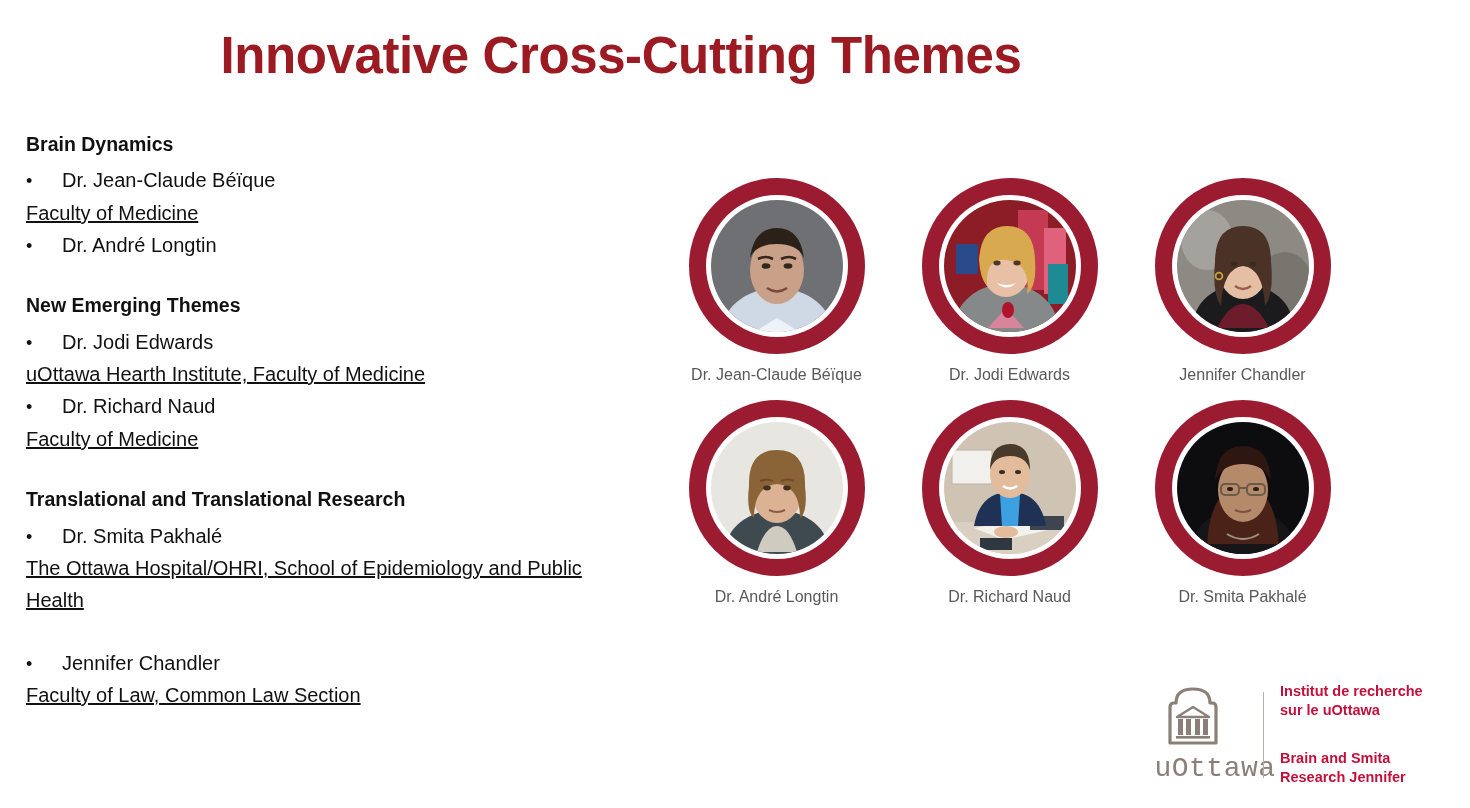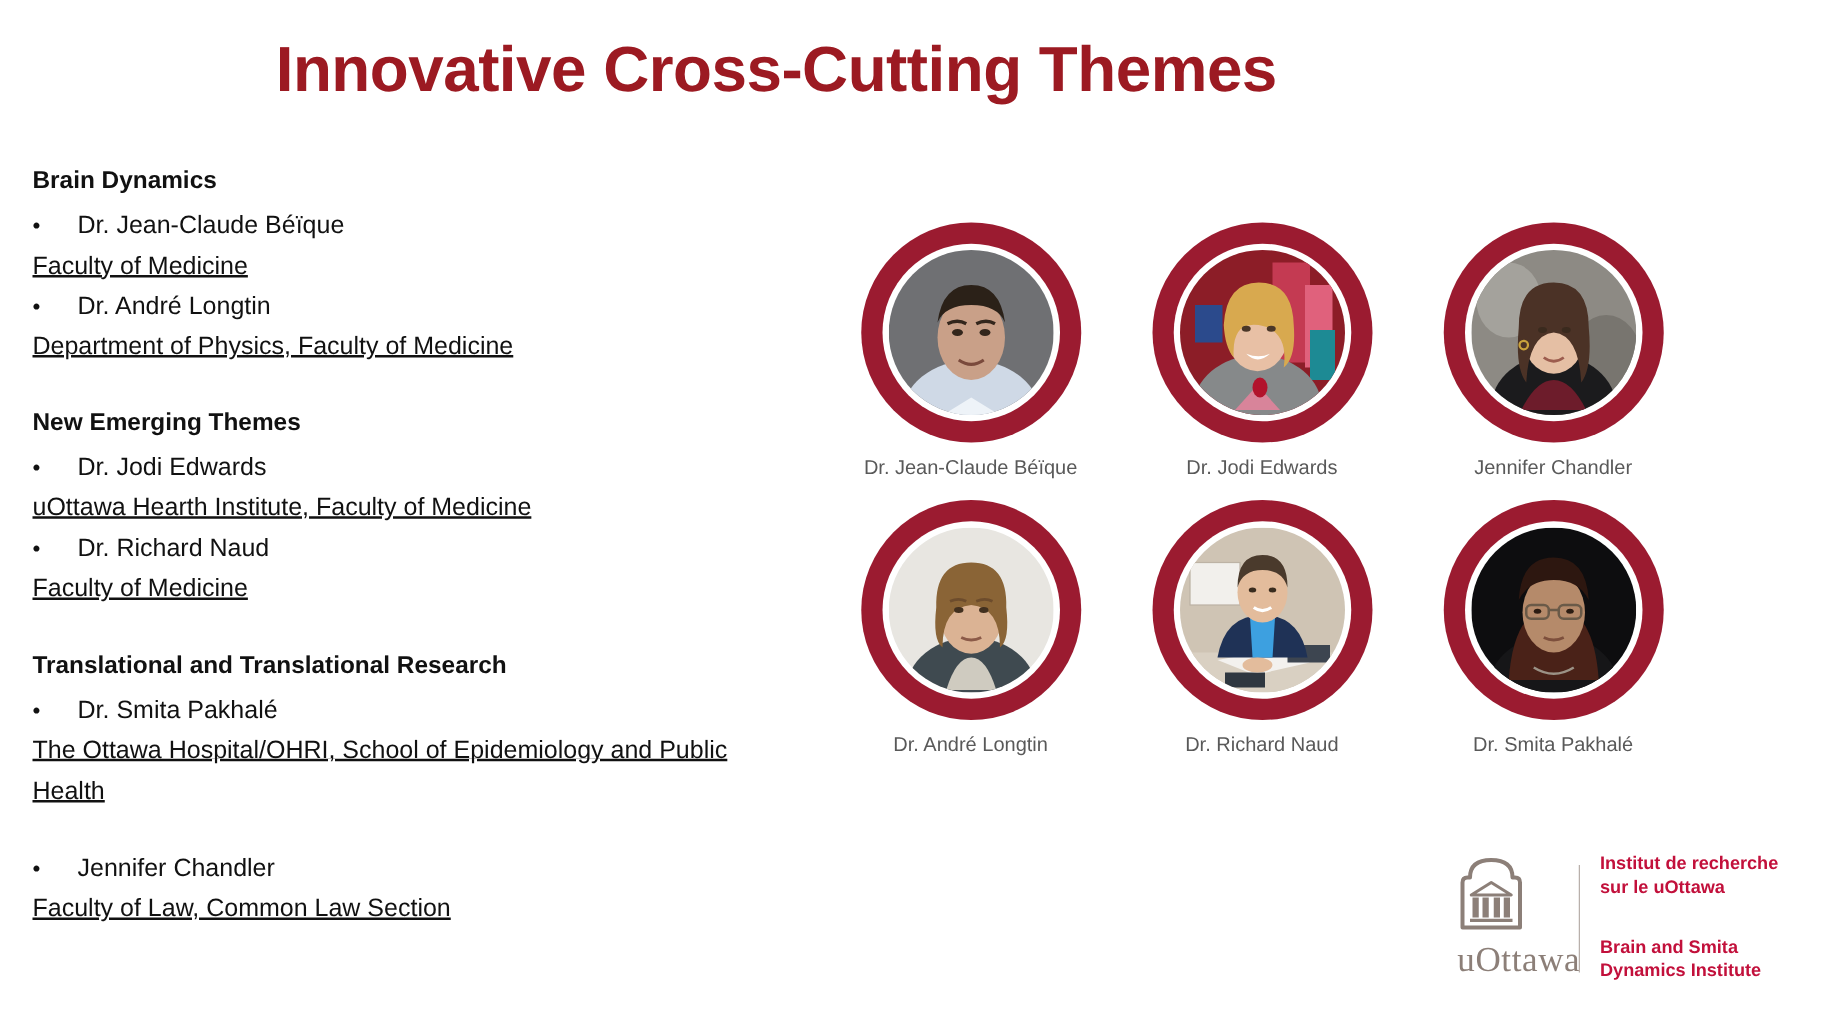--- a/index.html
+++ b/index.html
@@ -138,21 +138,21 @@
     display: flex;
     align-items: center;
   }
   #logo-mark-wrap {
     display: flex;
     flex-direction: column;
     align-items: center;
     width: 120px;
   }
   #uottawa-wordmark {
-    font-family: Liberation Serif, serif;
+    font-family: Liberation Mono, monospace;
     font-size: 28px;
     color: #8C7F78;
     letter-spacing: 0.5px;
     margin-top: 2px;
     margin-left: 44px;
   }
   #logo-divider {
     width: 1px;
     height: 86px;
     background: #b9b0ab;
@@ -179,21 +179,20 @@
       <div class="theme-heading">Brain Dynamics</div>
       <div class="person-row">
         <span class="bullet-mark">•</span>
         <span class="person-name">Dr. Jean-Claude Béïque</span>
       </div>
       <div class="affiliation">Faculty of Medicine</div>
       <div class="person-row">
         <span class="bullet-mark">•</span>
         <span class="person-name">Dr. André Longtin</span>
       </div>
-      <div class="affiliation">Department of Physics, Faculty of Medicine</div>
     </div>
 
     <div class="theme-block">
       <div class="theme-heading">New Emerging Themes</div>
       <div class="person-row">
         <span class="bullet-mark">•</span>
         <span class="person-name">Dr. Jodi Edwards</span>
       </div>
       <div class="affiliation">uOttawa Hearth Institute, Faculty of Medicine</div>
       <div class="person-row">
@@ -395,19 +394,19 @@
 
     <div id="logo-divider"></div>
 
     <div id="institute-text">
       <div class="institute-fr">
         <div>Institut de recherche</div>
         <div>sur le uOttawa</div>
       </div>
       <div class="institute-en">
         <div>Brain and Smita</div>
-        <div>Dynamics Institute</div>
+        <div>Research Jennifer</div>
       </div>
     </div>
 
   </div>
 
 </div>
 
 </body></html>

